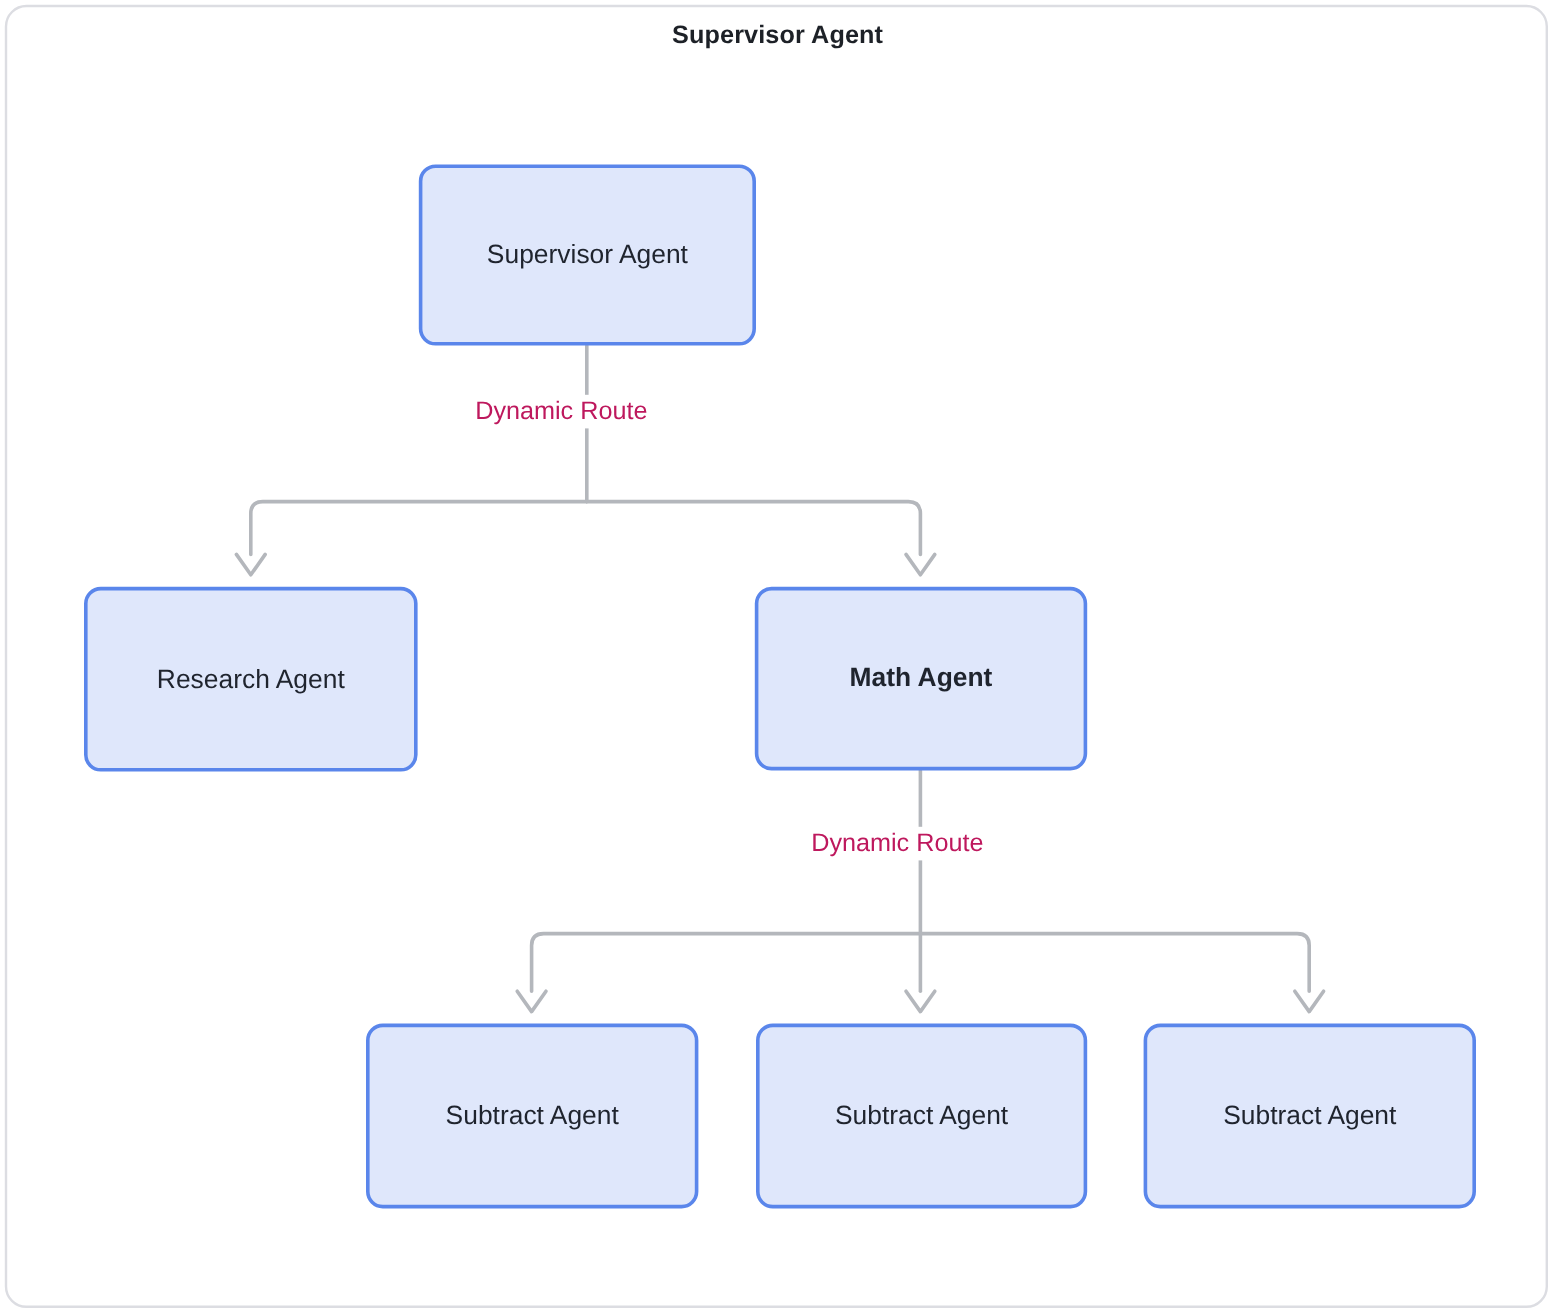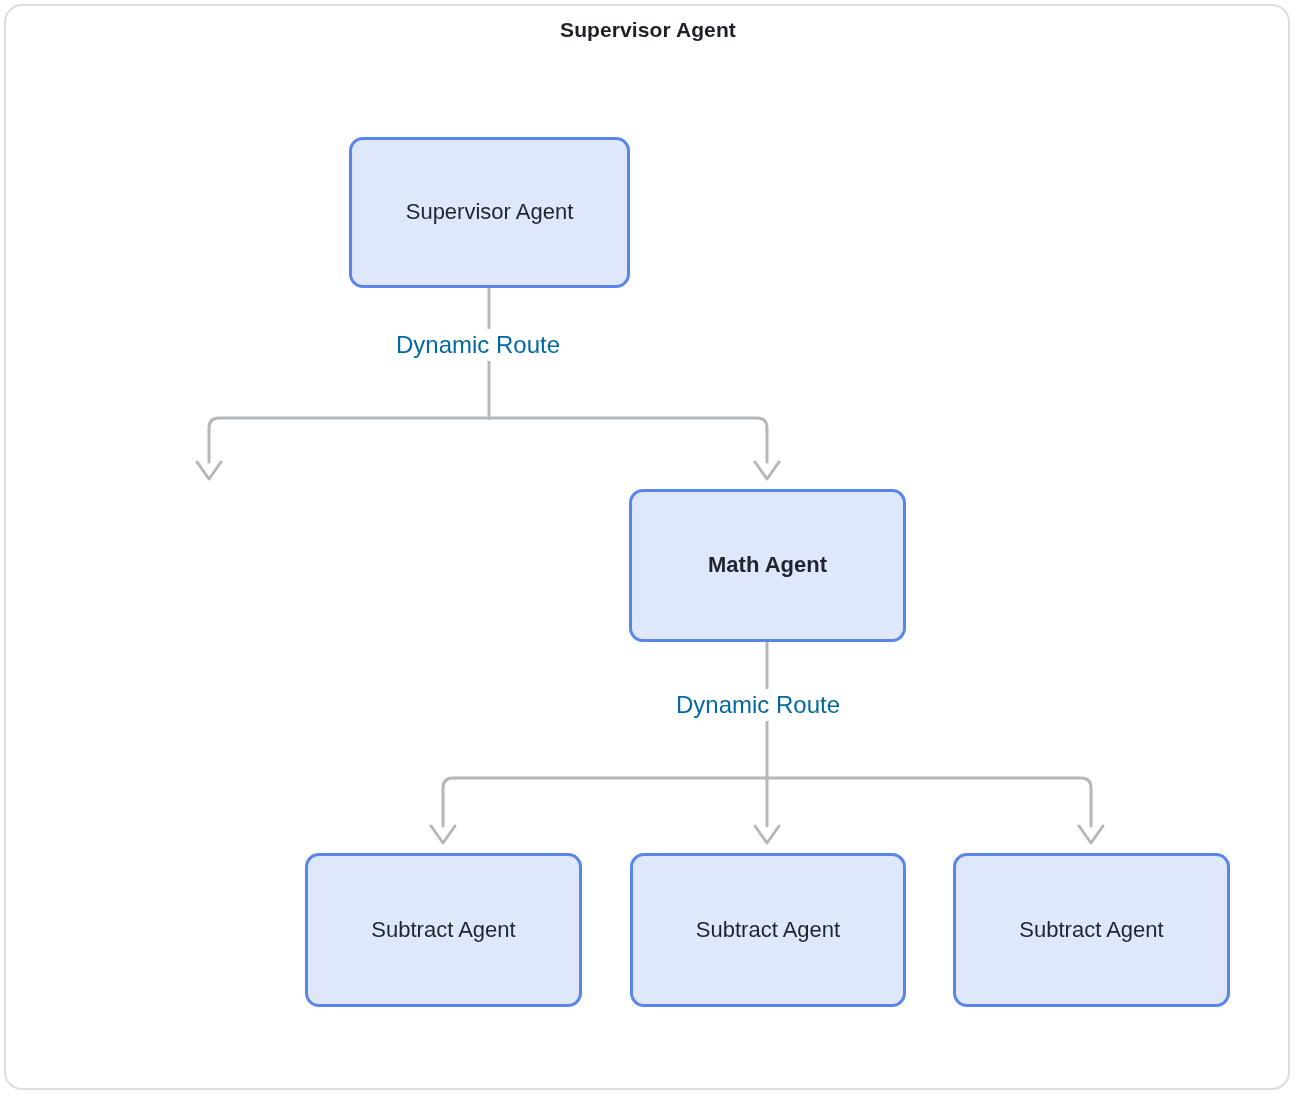--- a/index.html
+++ b/index.html
@@ -80,22 +80,22 @@
   .node-supervisor { left: 349px; top: 137px;  width: 281px; height: 151px; }
   .node-research   { left: 70px;  top: 489px;  width: 278px; height: 154px; }
   .node-math       { left: 629px; top: 489px;  width: 277px; height: 153px; font-weight: bold; }
   .node-sub-1      { left: 305px; top: 853px;  width: 277px; height: 154px; }
   .node-sub-2      { left: 630px; top: 853px;  width: 276px; height: 154px; }
   .node-sub-3      { left: 953px; top: 853px;  width: 277px; height: 154px; }
 
   
   .edge-label {
     position: absolute;
-    font-size: 24px;
-    color: #0369a1;
+    font-size: 21px;
+    color: #be185d;
     background: #ffffff;
     padding: 2px 7px;
     white-space: nowrap;
   }
   .edge-label-1 { left: 389px; top: 329px; }
   .edge-label-2 { left: 669px; top: 689px; }
 </style>
 </head>
 <body>
 
@@ -131,20 +131,23 @@
   </svg>
 
   <div class="edge-label edge-label-1">Dynamic Route</div>
 
   <div class="edge-label edge-label-2">Dynamic Route</div>
 
   <div class="node node-supervisor">
     <span class="node-label">Supervisor Agent</span>
   </div>
 
+  <div class="node node-research">
+    <span class="node-label">Research Agent</span>
+  </div>
 
   <div class="node node-math">
     <span class="node-label">Math Agent</span>
   </div>
 
   <div class="node node-sub-1">
     <span class="node-label">Subtract Agent</span>
   </div>
 
   <div class="node node-sub-2">

